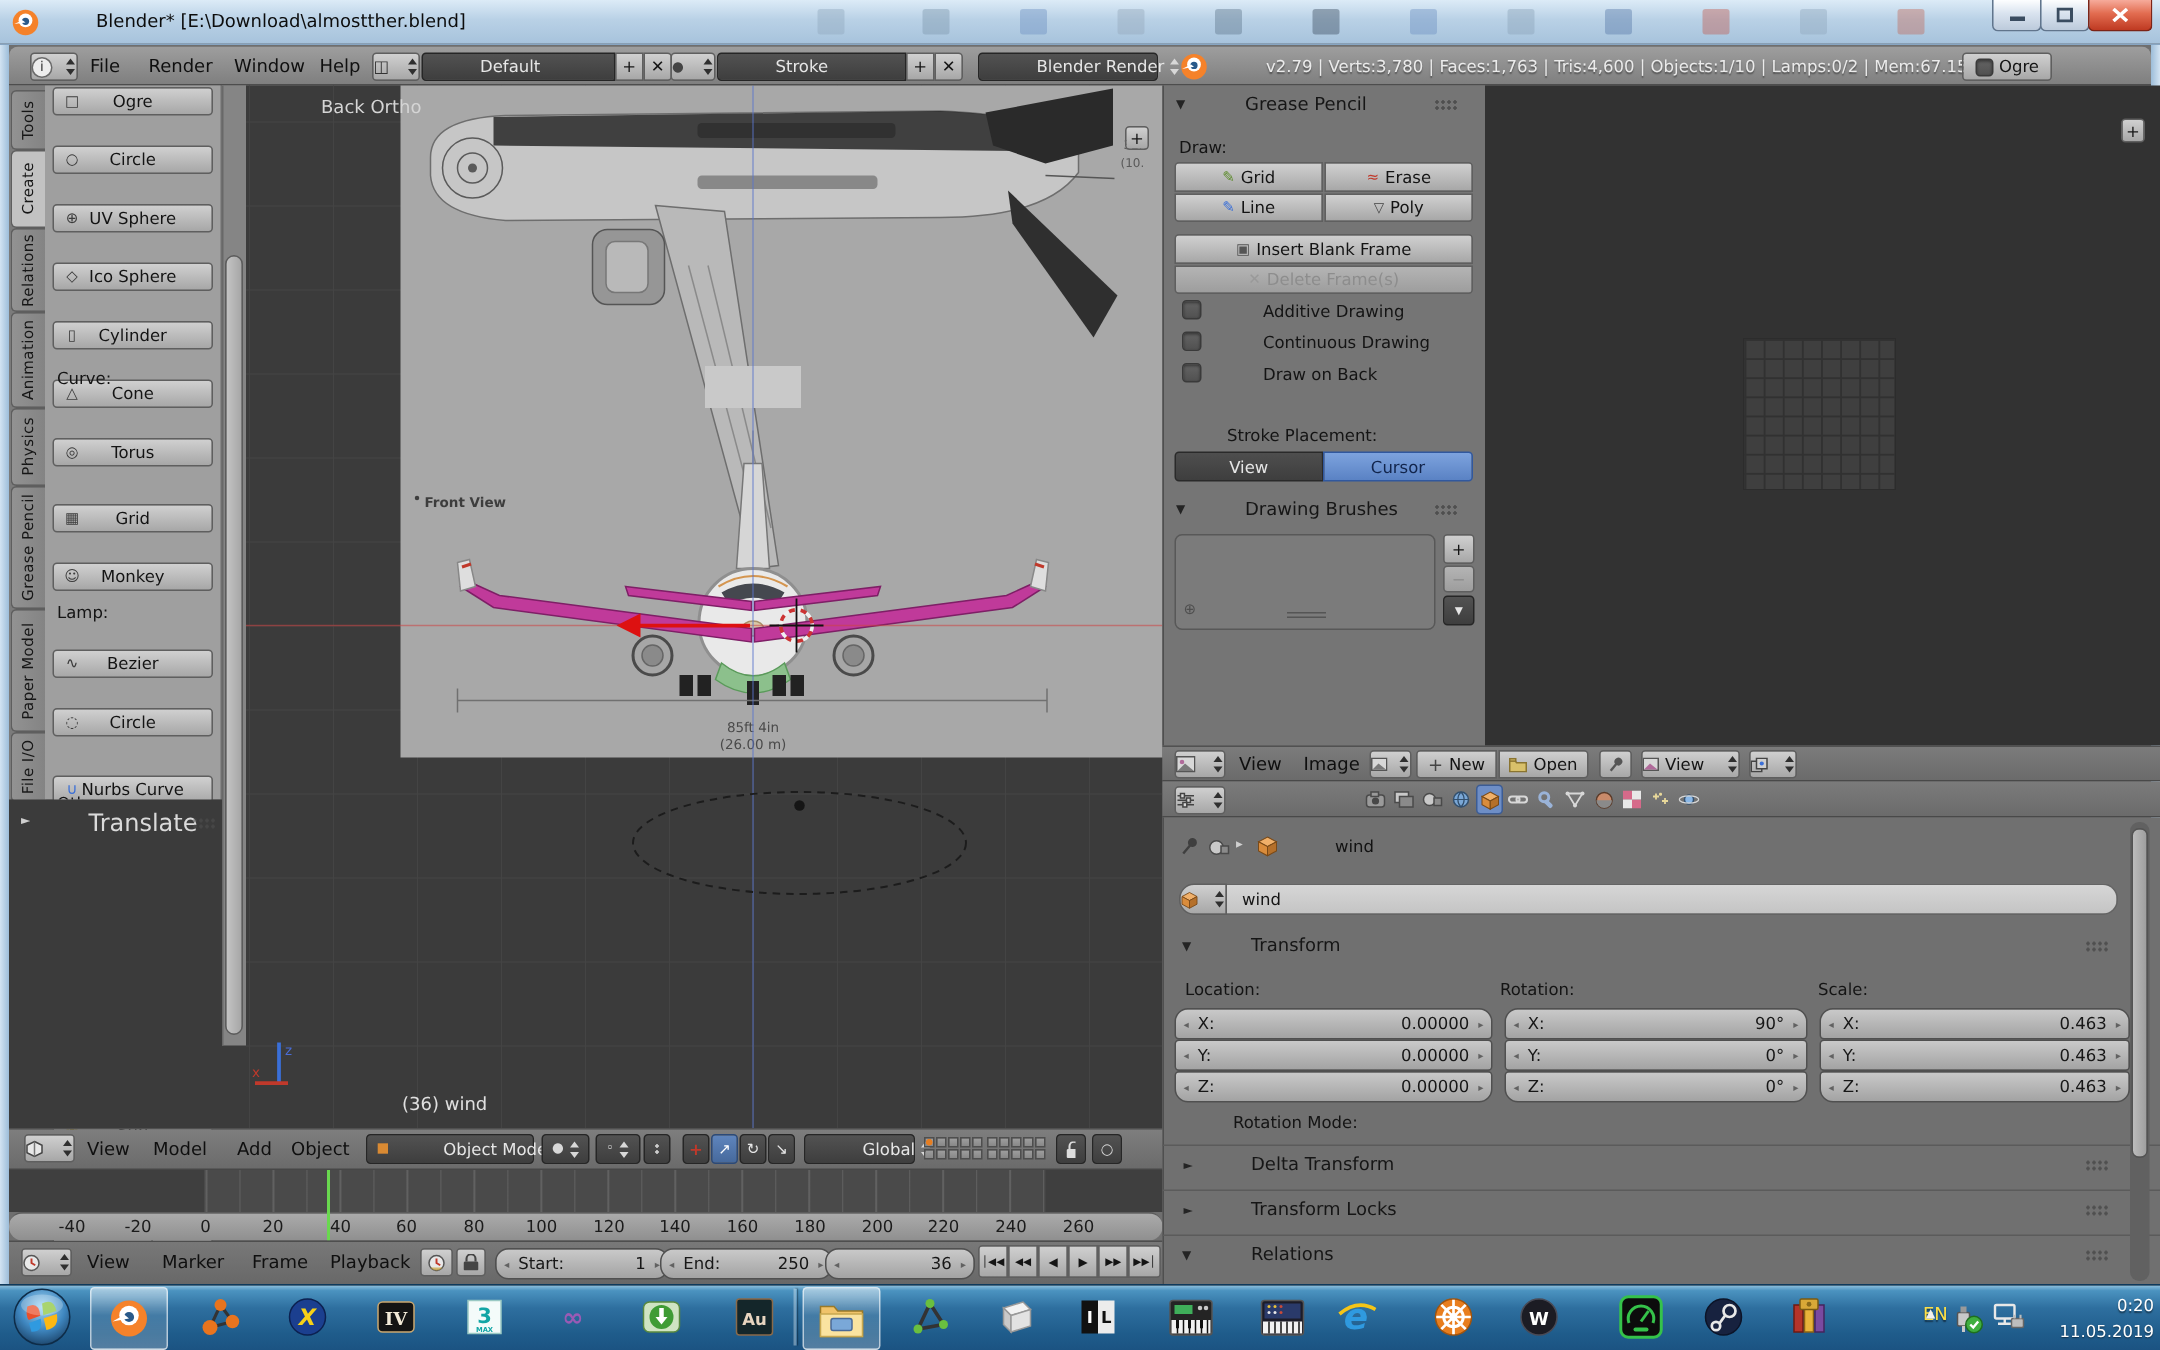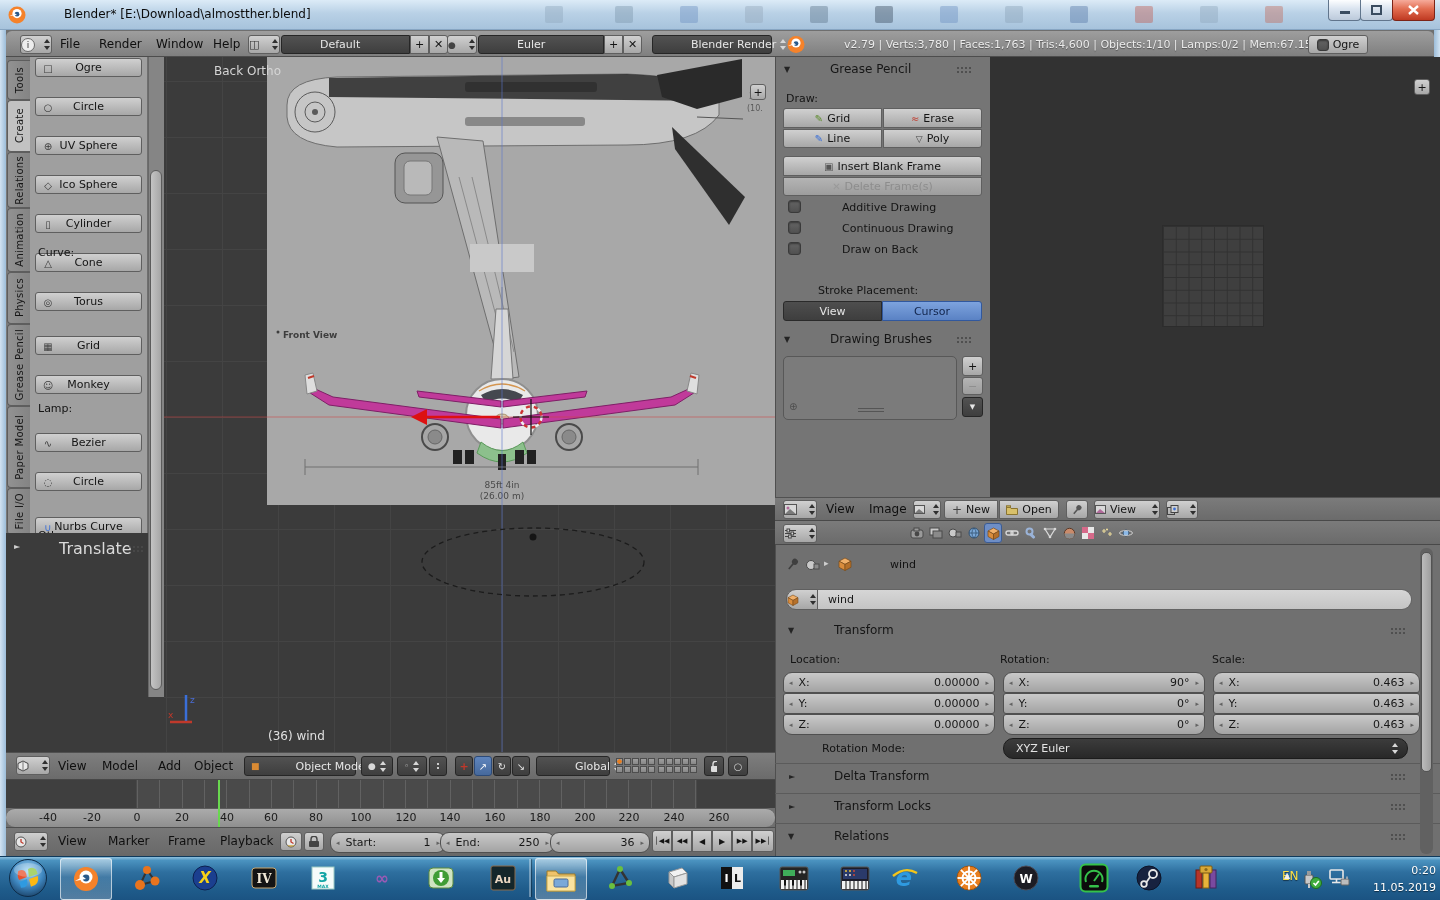--- a/index.html
+++ b/index.html
@@ -97,21 +97,21 @@
 <div class="a dark" style="left:281px;top:35px;width:129px;height:19px;border-radius:3px 0 0 3px;">
       <span class="tx">Default</span>
     </div>
 <div class="a btn" style="left:410px;top:35px;width:19px;height:19px;border-radius:0;">+</div>
 <div class="a btn" style="left:429px;top:35px;width:19px;height:19px;border-radius:0 3px 3px 0;">✕</div>
 <div class="a btn" style="left:447px;top:35px;width:30px;height:19px;">
       <span style="font-size:9px;color:#444;">●</span>
       <span class="updn"></span>
     </div>
 <div class="a dark" style="left:478px;top:35px;width:126px;height:19px;border-radius:3px 0 0 3px;">
-      <span class="tx">Euler</span>
+      <span class="tx">Stroke</span>
     </div>
 <div class="a btn" style="left:604px;top:35px;width:19px;height:19px;border-radius:0;">+</div>
 <div class="a btn" style="left:623px;top:35px;width:19px;height:19px;border-radius:0 3px 3px 0;">✕</div>
 <div class="a dark" style="left:652px;top:35px;width:120px;height:19px;">
       <span class="tx">Blender Render</span>
       <span class="updn lt"></span>
     </div>
 <svg class="a" style="left:786px;top:35px;" width="20" height="19" viewBox="0 0 20 19">
       <circle cx="10" cy="9.5" r="8.5" fill="#f5822a"></circle>
       <circle cx="10" cy="8" r="4.6" fill="#fff"></circle>
@@ -763,24 +763,20 @@
       <span class="val">0.463</span>
       <span class="arr">▸</span>
     </div>
 <div class="srow" style="left:1213px;top:714px;width:195px;border-radius:3px 3px 9px 9px;">
       <span class="arr">◂</span>
       <span class="lab">Z:</span>
       <span class="val">0.463</span>
       <span class="arr">▸</span>
     </div>
 <span class="a label tx" style="left:790px;top:742px;">Rotation Mode:</span>
-<div class="a" style="left:1003px;top:738px;width:405px;height:21px;background:linear-gradient(#3c3c3c,#282828);border:1px solid #1c1c1c;border-radius:10px;display:flex;align-items:center;">
-      <span class="tx" style="font-size:11px;color:#e4e4e4;margin-left:12px;">XYZ Euler</span>
-      <span class="updn lt" style="margin-right:8px;"></span>
-    </div>
 <div class="a" style="left:775px;top:763px;width:665px;height:1px;background:#5b5b5b;"></div>
 <span class="a tri" style="left:789px;top:772px;">►</span>
 <span class="a phdr tx" style="left:802px;top:769px;">Delta Transform</span>
 <span class="a grip" style="left:1390px;top:773px;"></span>
 <div class="a" style="left:775px;top:793px;width:665px;height:1px;background:#5b5b5b;"></div>
 <span class="a tri" style="left:789px;top:802px;">►</span>
 <span class="a phdr tx" style="left:802px;top:799px;">Transform Locks</span>
 <span class="a grip" style="left:1390px;top:803px;"></span>
 <div class="a" style="left:775px;top:823px;width:665px;height:1px;background:#5b5b5b;"></div>
 <span class="a tri" style="left:788px;top:832px;">▼</span>

